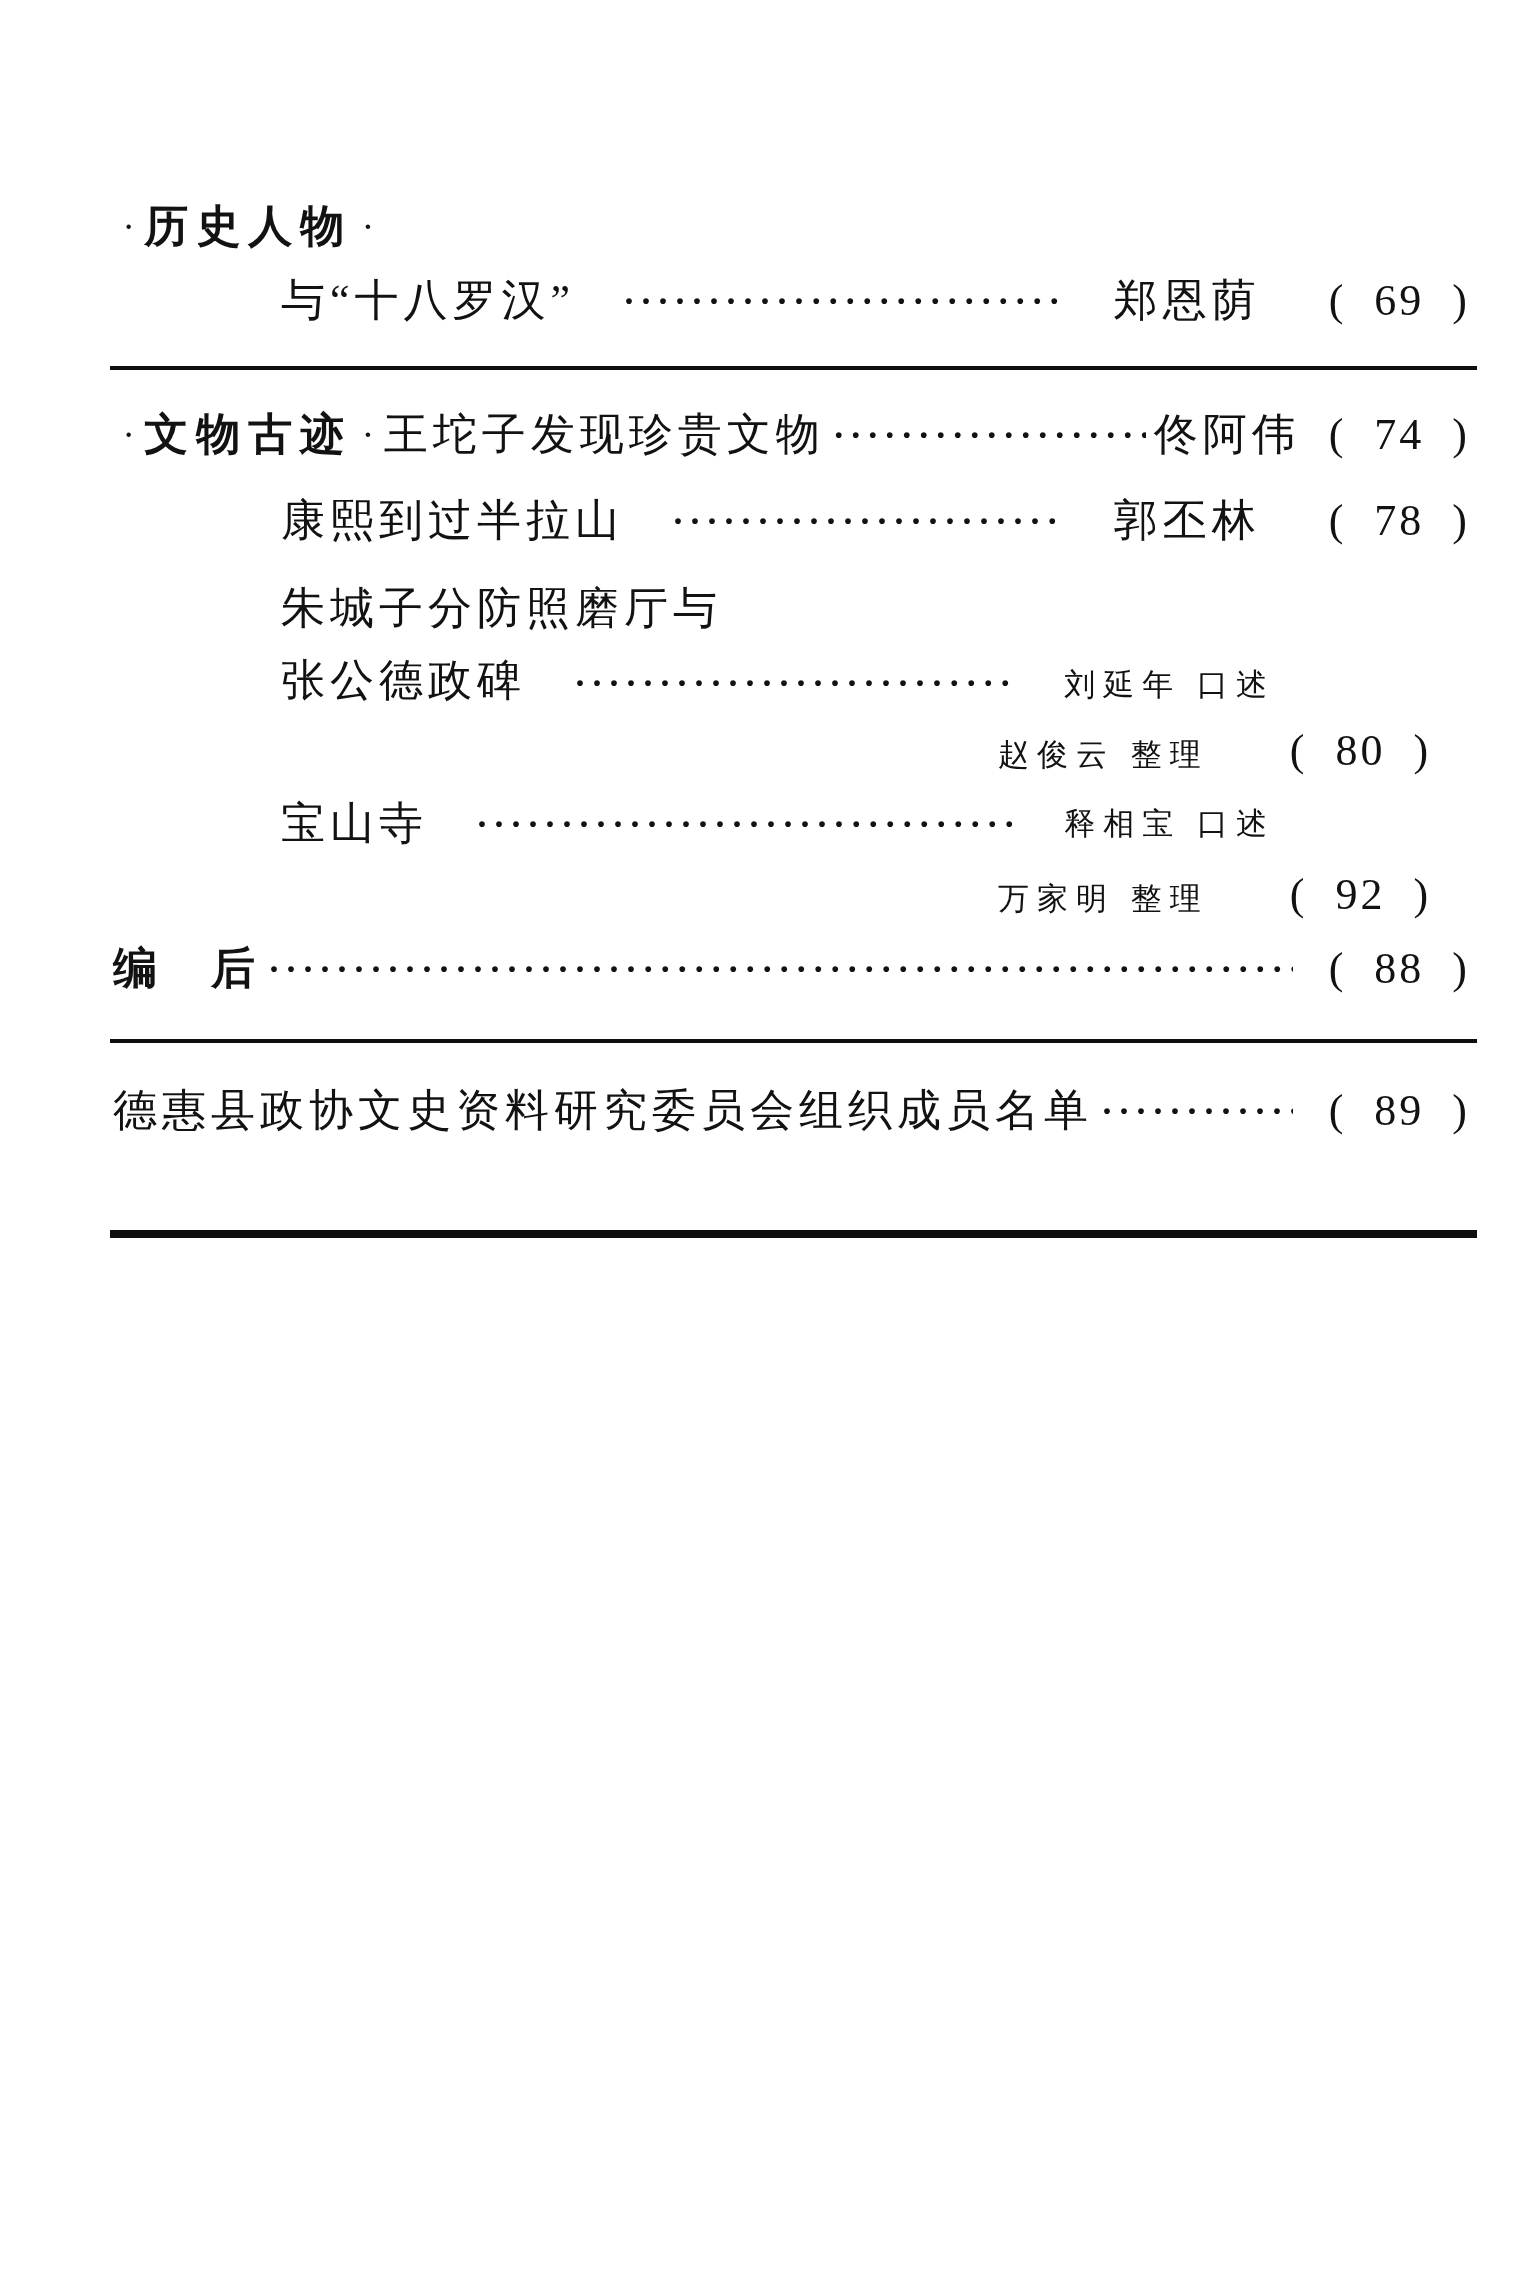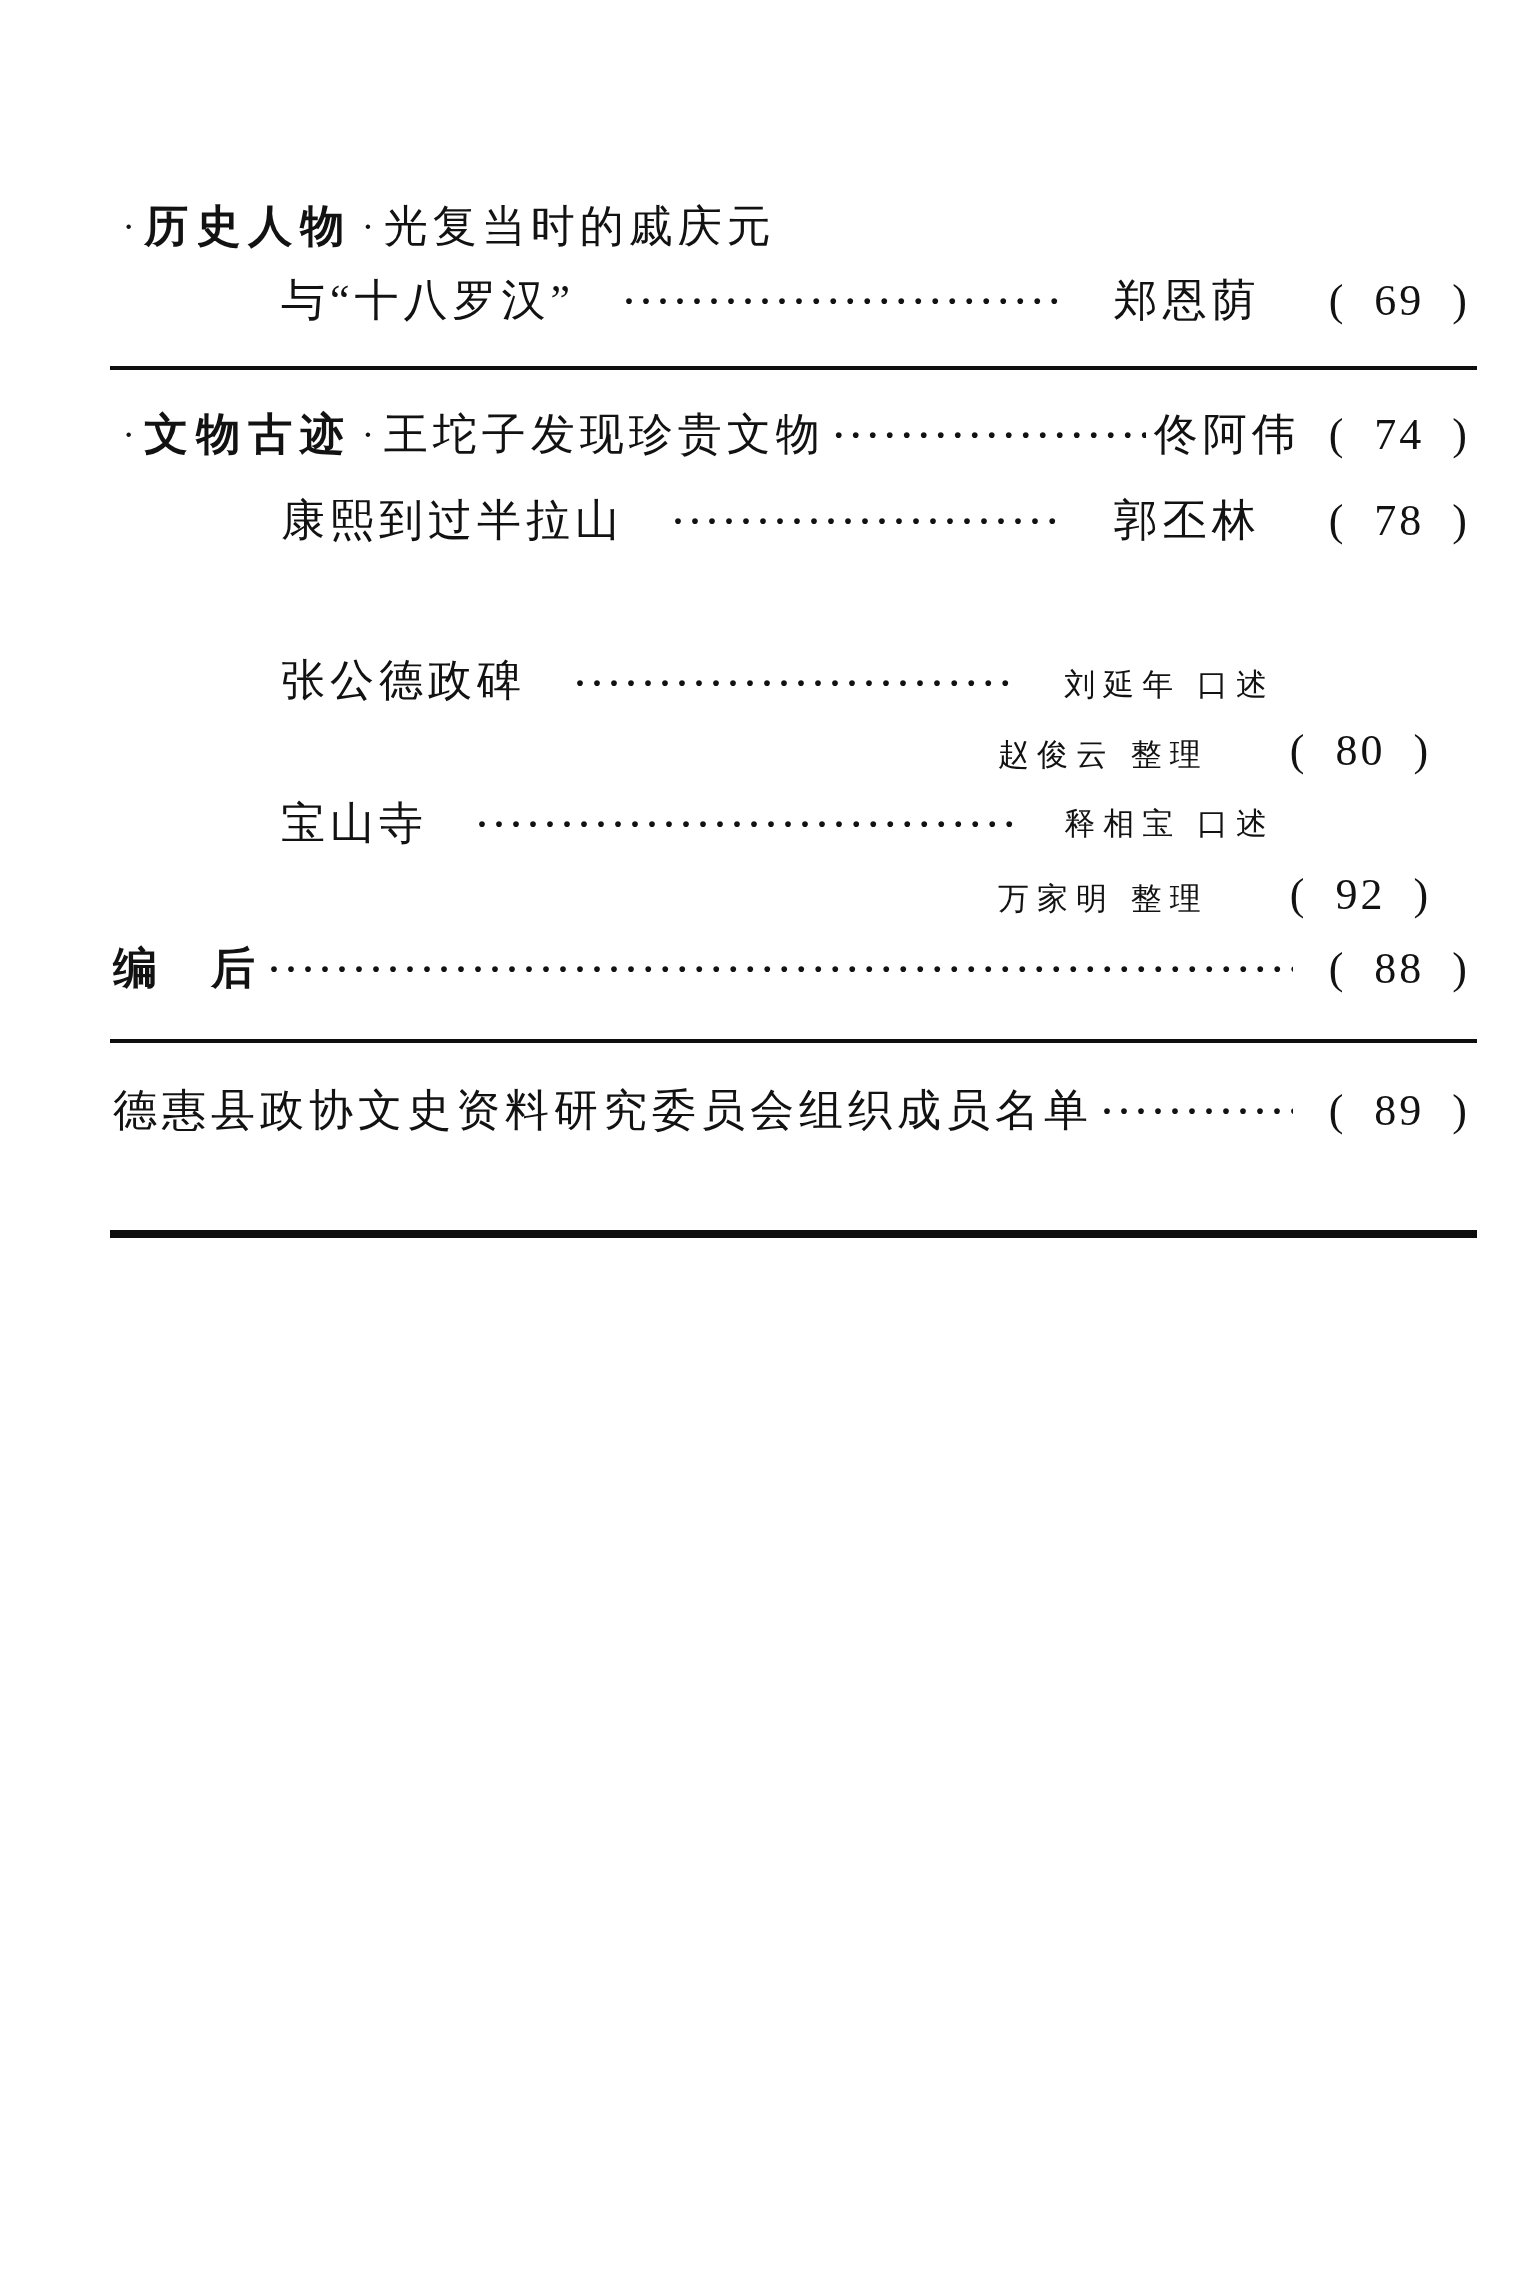--- a/index.html
+++ b/index.html
@@ -99,21 +99,20 @@
 </style>
 </head>
 <body>
 
 <div class="page">
 
   <div class="row" id="rowA">
     <span class="bullet">·</span>
     <span class="section-label">历史人物</span>
     <span class="bullet">·</span>
-    <span class="title">光复当时的戚庆元</span>
   </div>
 
   <div class="row indent" id="rowB">
     <span class="title">与“十八罗汉”</span>
     <span class="leader"></span>
     <span class="author">郑恩荫</span>
     <span class="page-num">(  69  )</span>
   </div>
 
   <div class="rule" id="hr1"></div>
@@ -128,20 +127,23 @@
     <span class="page-num">(  74  )</span>
   </div>
 
   <div class="row indent" id="rowD">
     <span class="title">康熙到过半拉山</span>
     <span class="leader"></span>
     <span class="author">郭丕林</span>
     <span class="page-num">(  78  )</span>
   </div>
 
+  <div class="row indent" id="rowE">
+    <span class="title">朱城子分防照磨厅与</span>
+  </div>
 
   <div class="row indent" id="rowF">
     <span class="title">张公德政碑</span>
     <span class="leader"></span>
     <span class="credit">刘延年  口述</span>
     <span class="col-spacer"></span>
   </div>
 
   <div class="credit-row" id="rowG">
     <span class="credit">赵俊云  整理</span>

